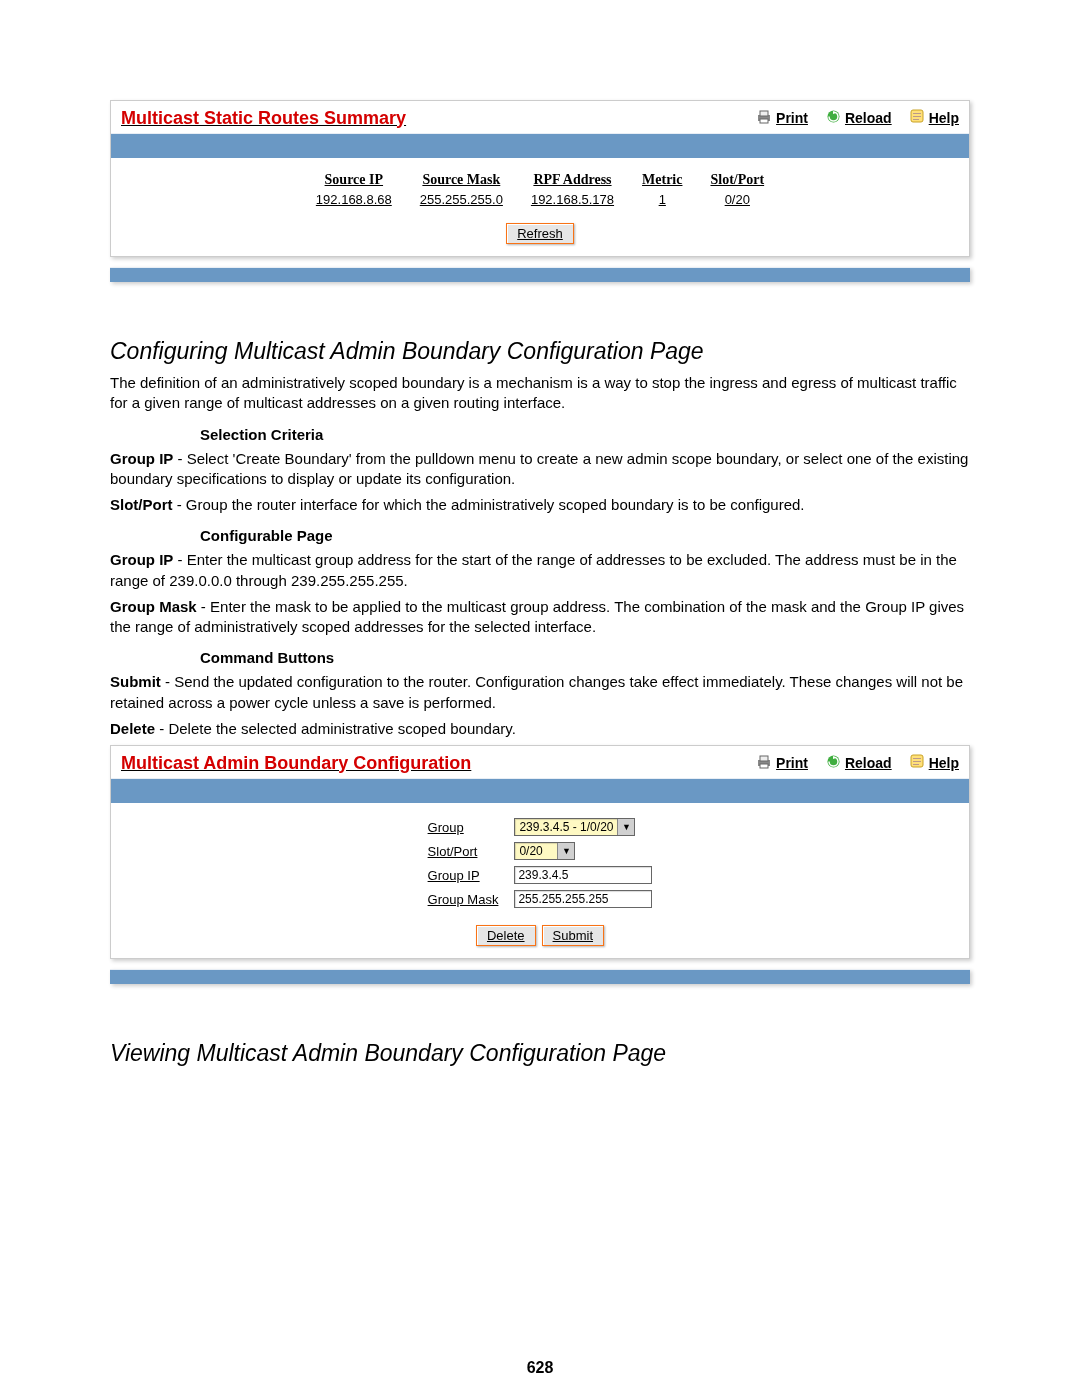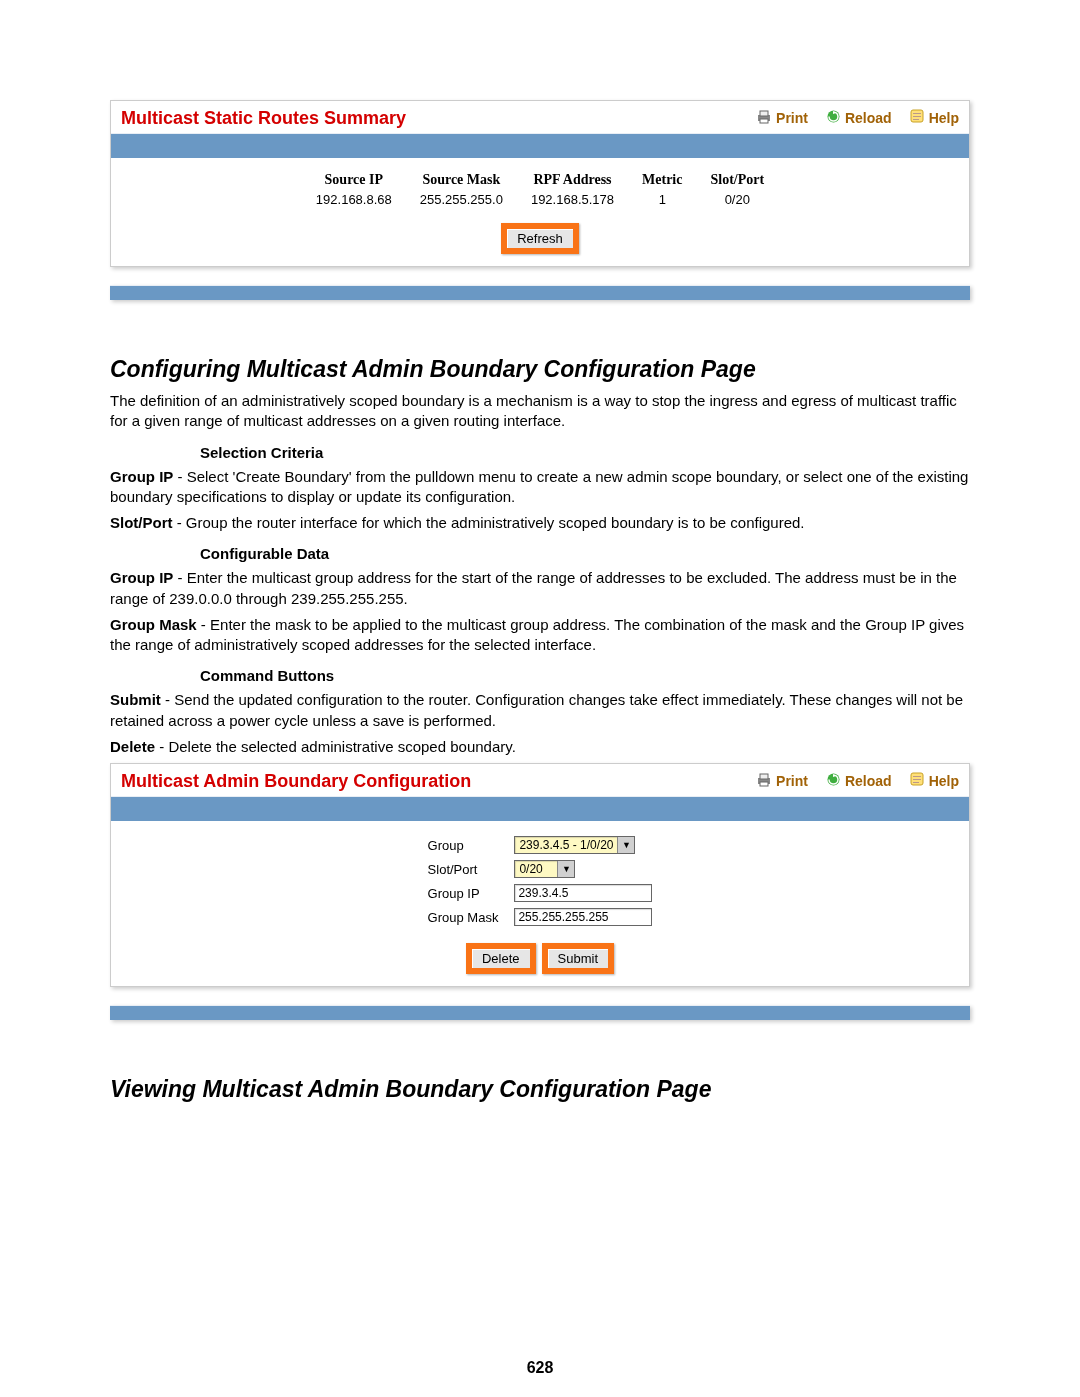--- a/index.html
+++ b/index.html
@@ -17,21 +17,22 @@
     padding: 100px 110px 40px 110px;
     box-sizing: border-box;
     position: relative;
   }
 
   
   .panel {
     border: 1px solid #ccc;
     background: #fff;
     box-shadow: 2px 2px 4px rgba(0,0,0,0.2);
-    margin-bottom: 18px;
+    margin-bottom: 10px;
+    text-decoration: underline;
   }
   .titlebar {
     display: flex;
     align-items: center;
     height: 30px;
     padding: 2px 10px 0 10px;
     font-family: Verdana, Tahoma, sans-serif;
   }
   .titlebar .title {
     color: #d40000;
@@ -39,21 +40,21 @@
     font-size: 18px;
     flex: 1;
     white-space: nowrap;
   }
   .header-btn {
     display: inline-flex;
     align-items: center;
     gap: 4px;
     font-weight: bold;
     font-size: 14px;
-    color: #a16207;
+    color: #000000;
     margin-left: 18px;
     cursor: pointer;
     font-family: Verdana, Tahoma, sans-serif;
   }
 
   .blue-bar {
     height: 24px;
     background: #6a98c4;
     border-top: 1px solid #e8eef5;
   }
@@ -90,21 +91,21 @@
     padding: 2px 14px;
     text-align: center;
     white-space: nowrap;
   }
 
   .ui-button {
     font-family: Verdana, Tahoma, sans-serif;
     font-size: 13px;
     padding: 2px 10px;
     background: #e6e6e6;
-    border: 6px solid #f97316;
+    border: 1px solid #f97316;
     box-shadow: 1px 1px 0 #fff inset, 1px 1px 2px rgba(0,0,0,0.3);
     cursor: pointer;
   }
 
   .btn-row {
     margin-top: 14px;
     display: flex;
     gap: 6px;
     justify-content: center;
   }
@@ -148,21 +149,21 @@
     align-items: center;
     justify-content: center;
     font-size: 9px;
     color: #000;
   }
 
   
   h2.sect {
     font-family: Arial, Helvetica, sans-serif;
     font-style: italic;
-    font-weight: bold;
+    font-weight: normal;
     font-size: 23px;
     margin: 56px 0 8px 0;
   }
   .indent1 { margin-left: 90px; }
   .indent2 { margin-left: 0; }
   p.body {
     margin: 8px 0;
     line-height: 1.35;
   }
   p.subhead {
@@ -268,21 +269,21 @@
 
   <p class="subhead">Selection Criteria</p>
 
   <p class="item indent2">
     <span class="term">Group IP</span> - <span>Select 'Create Boundary' from the pulldown menu to create a new admin scope boundary, or select one of the existing boundary specifications to display or update its configuration.</span>
   </p>
   <p class="item indent2">
     <span class="term">Slot/Port</span> - <span>Group the router interface for which the administratively scoped boundary is to be configured.</span>
   </p>
 
-  <p class="subhead">Configurable Data</p>
+  <p class="subhead">Configurable Page</p>
 
   <p class="item indent2">
     <span class="term">Group IP</span> - <span>Enter the multicast group address for the start of the range of addresses to be excluded. The address must be in the range of 239.0.0.0 through 239.255.255.255.</span>
   </p>
   <p class="item indent2">
     <span class="term">Group Mask</span> - <span>Enter the mask to be applied to the multicast group address. The combination of the mask and the Group IP gives the range of administratively scoped addresses for the selected interface.</span>
   </p>
 
   <p class="subhead">Command Buttons</p>
 

